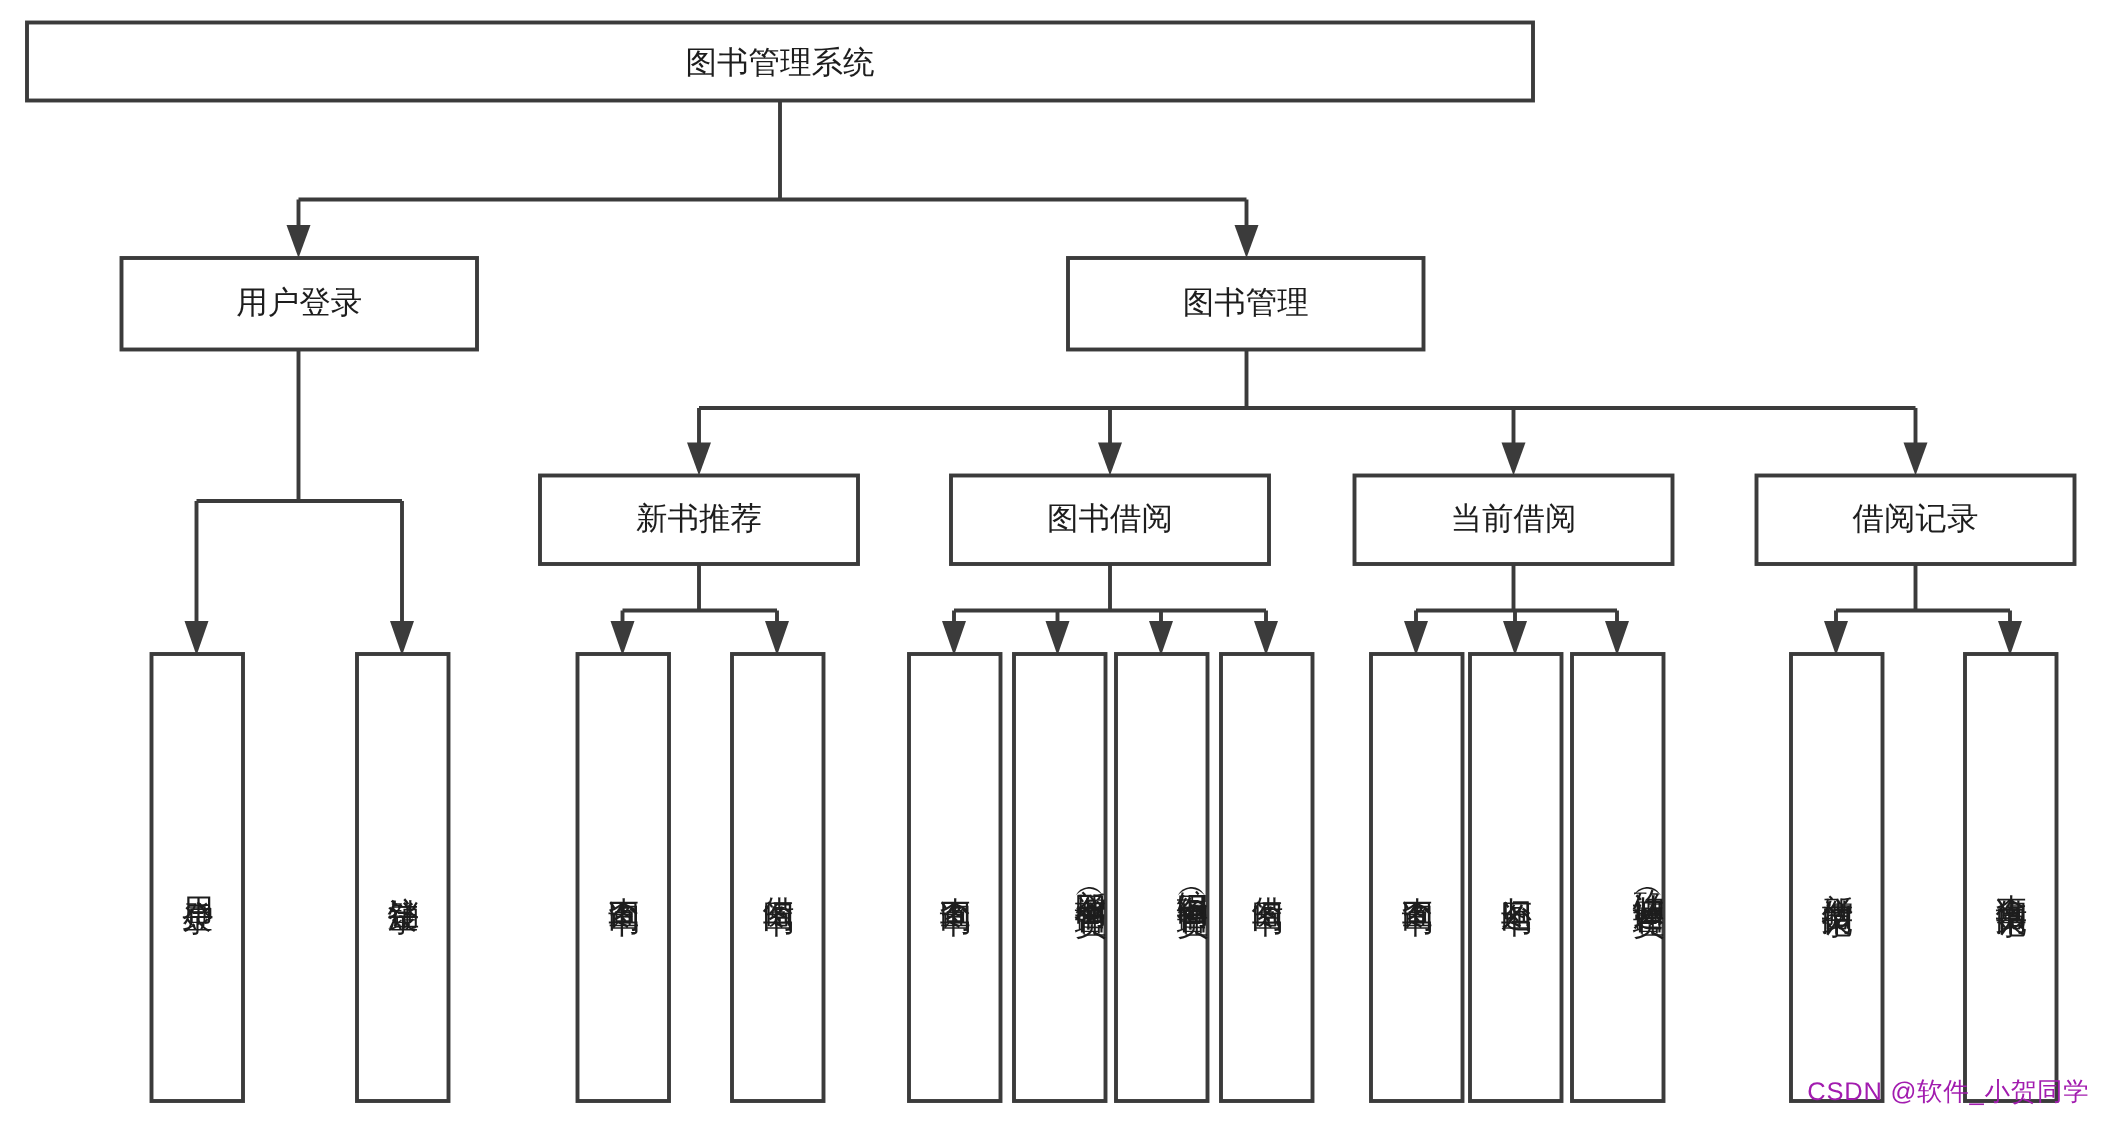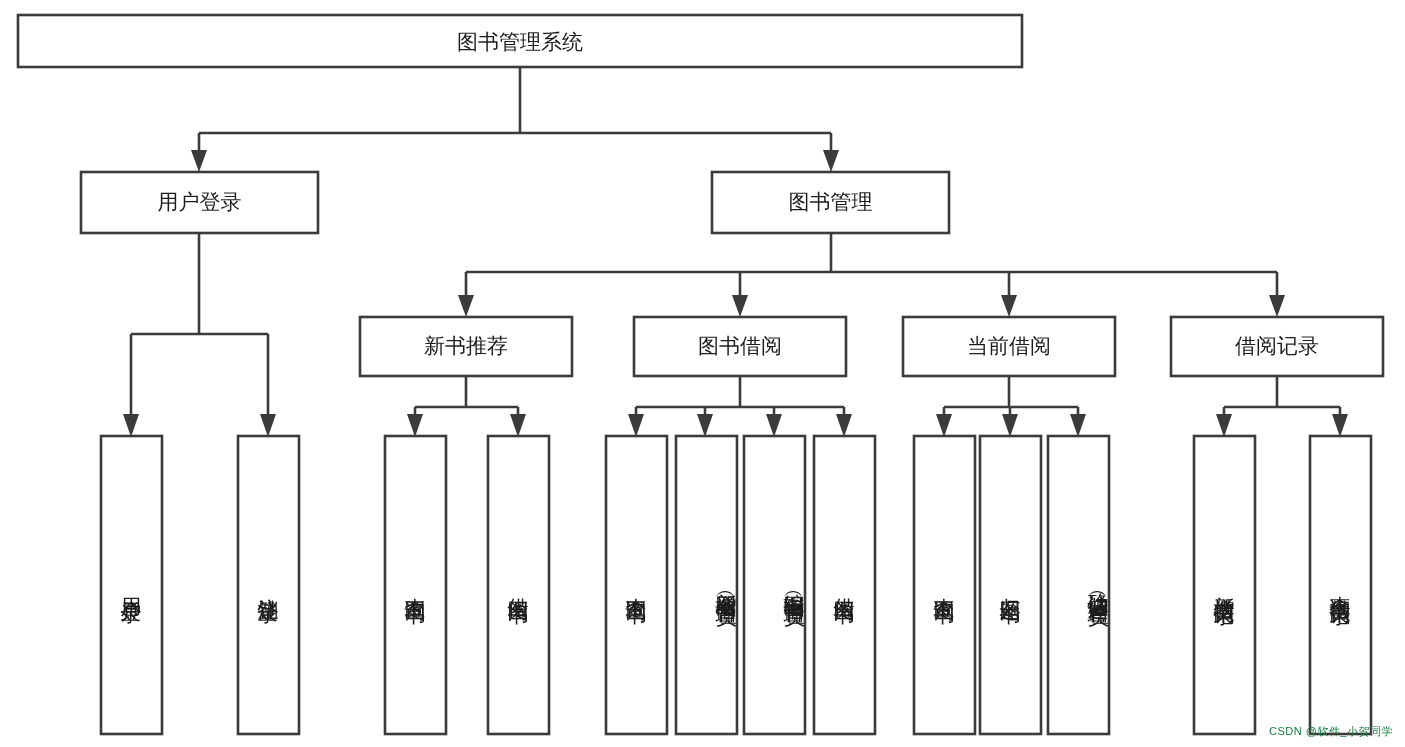--- a/index.html
+++ b/index.html
@@ -60,22 +60,22 @@
     align-items: center;
     justify-content: center;
     text-align: center;
     user-select: none;
   }
   .watermark {
     position: absolute;
     right: 12px;
     bottom: 8px;
     font-family: "Liberation Sans", "DejaVu Sans", sans-serif;
-    font-size: 11px;
-    color: #15803d;
+    font-size: 17px;
+    color: #a21caf;
     letter-spacing: 0.5px;
     white-space: nowrap;
   }
 </style>
 </head>
 <body>
 
 <div id="diagram-root">
 
   <svg id="tree-svg" viewBox="0 0 1405 747">

